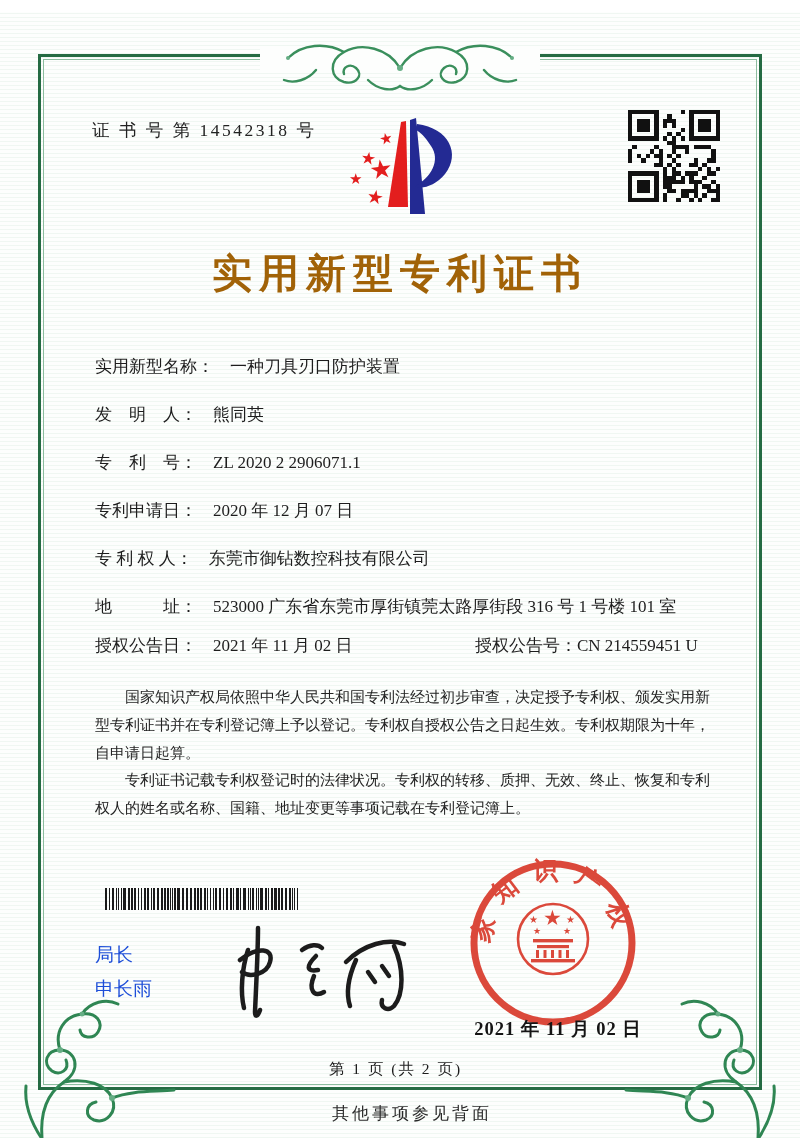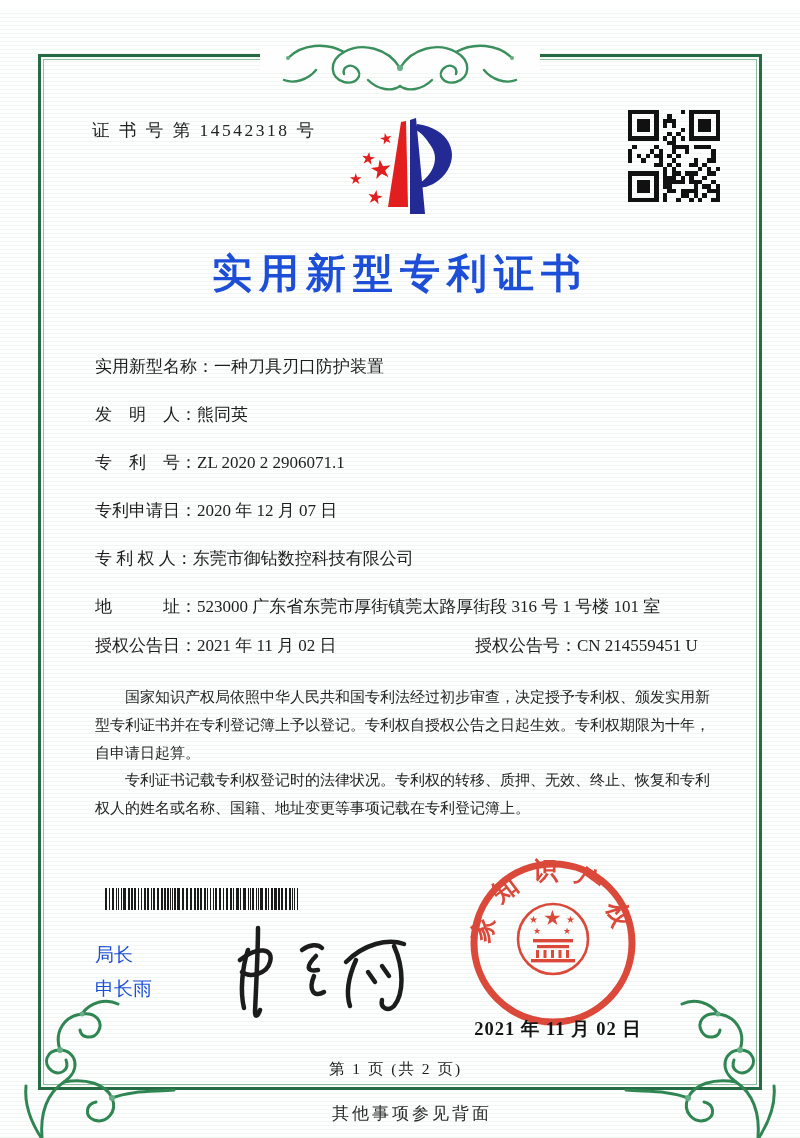--- a/index.html
+++ b/index.html
@@ -19,24 +19,24 @@
     border:3px solid #256b43;
   }
   .frame::before{
     content:"";position:absolute;inset:2px;border:1px solid #8cbd9f;
   }
   .cert-no{position:absolute;left:92px;top:106px;font-size:17.5px;letter-spacing:2.5px;color:#222;}
   .logo{position:absolute;left:335px;top:92px;}
   .qr{position:absolute;left:628px;top:98px;}
   .title{
     position:absolute;left:0;right:0;top:234px;text-align:center;
-    font-size:40px;font-weight:700;letter-spacing:7px;color:#1d4ed8;
+    font-size:40px;font-weight:700;letter-spacing:7px;color:#a16207;
   }
   .fields{position:absolute;left:95px;top:341px;width:620px;font-size:17px;}
-  .frow{display:flex;align-items:center;line-height:27px;margin-bottom:21px;position:relative;}
+  .frow{display:flex;align-items:center;line-height:27px;margin-bottom:21px;position:relative;gap:16px;}
   .frow .lbl{flex:none;white-space:pre;}
   .frow .val{flex:1 1 auto;}
   .addr-row{margin-bottom:12px;font-family:Liberation Serif, serif;}
   .addr-row .val{max-width:478px;}
   .pair2{position:absolute;left:380px;top:0;display:flex;line-height:27px;}
   .paras{position:absolute;left:95px;top:672px;width:618px;font-size:15px;line-height:1.85;color:#232323;}
   .paras p{margin:0;text-indent:2em;}
   .barcode{position:absolute;left:105px;top:876px;}
   .signer{position:absolute;left:95px;top:926px;font-size:19px;line-height:34px;color:#1d4ed8;}
   .sig{position:absolute;left:198px;top:898px;}

